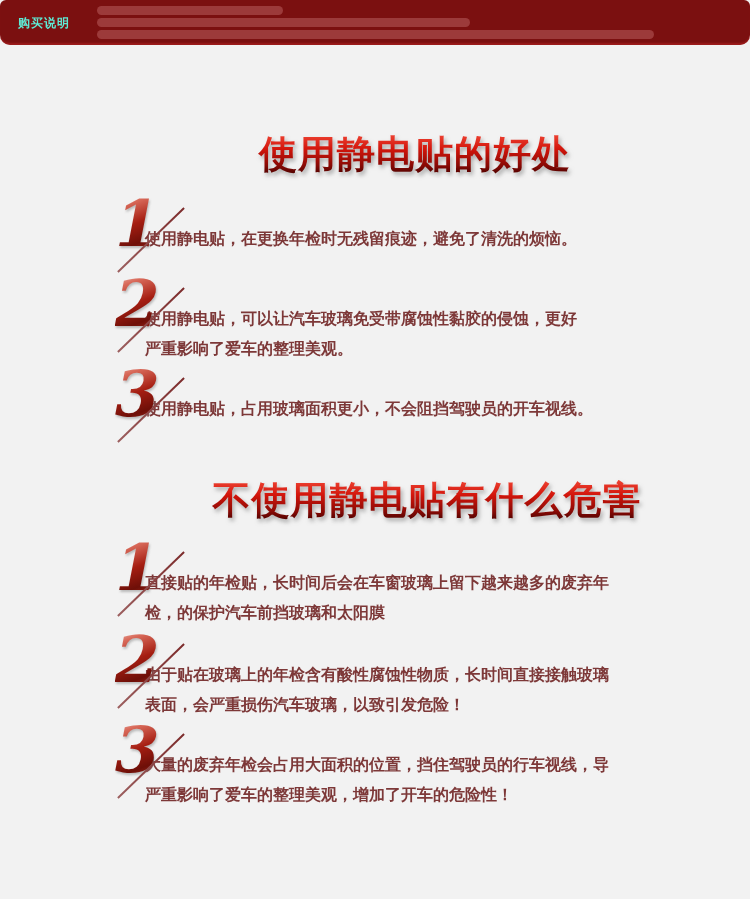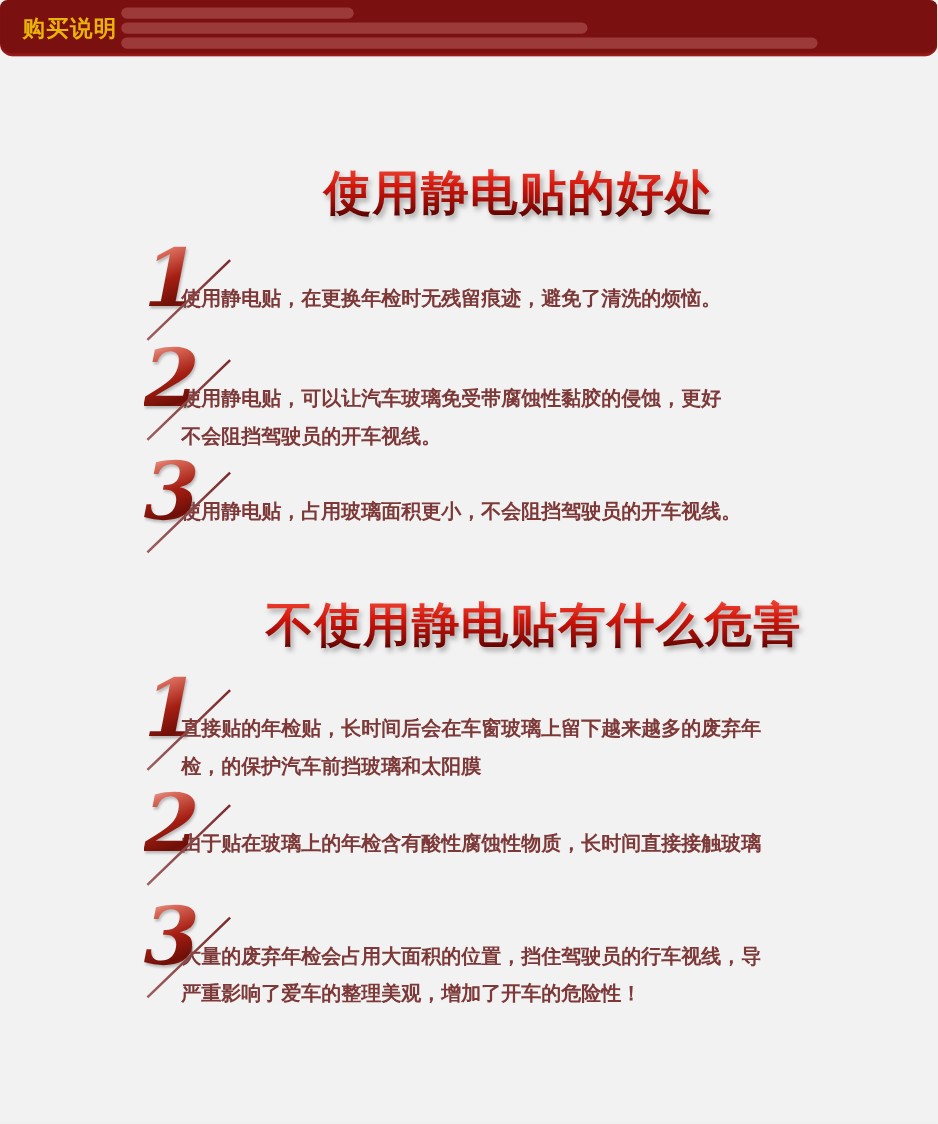--- a/index.html
+++ b/index.html
@@ -23,23 +23,23 @@
     top: 0; left: 0;
     width: 750px; height: 45px;
     background: #7b1010;
     border-radius: 6px 6px 10px 10px;
     box-shadow: inset 0 -3px 2px -1px rgba(200,45,45,0.45);
   }
   .header-title {
     position: absolute;
     left: 18px; top: 50%;
     transform: translateY(-50%);
-    font-size: 18px;
-    font-weight: bold;
-    color: #eab308;
+    font-size: 12px;
+    font-weight: bold;
+    color: #5eead4;
     letter-spacing: 1px;
     font-family: Liberation Mono, monospace;
   }
   .header-bars {
     position: absolute;
     left: 97px; top: 6px;
     display: flex;
     flex-direction: column;
     gap: 3px;
   }
@@ -148,21 +148,21 @@
     </div>
     <div class="point-line">使用静电贴，在更换年检时无残留痕迹，避免了清洗的烦恼。</div>
   </div>
 
   <div class="point" id="s1p2">
     <div class="ornament">
       <span class="num">2</span>
       <span class="slash"></span>
     </div>
     <div class="point-line">使用静电贴，可以让汽车玻璃免受带腐蚀性黏胶的侵蚀，更好</div>
-    <div class="point-line">不会阻挡驾驶员的开车视线。</div>
+    <div class="point-line">严重影响了爱车的整理美观。</div>
   </div>
 
   <div class="point" id="s1p3">
     <div class="ornament">
       <span class="num">3</span>
       <span class="slash"></span>
     </div>
     <div class="point-line">使用静电贴，占用玻璃面积更小，不会阻挡驾驶员的开车视线。</div>
   </div>
 
@@ -176,20 +176,21 @@
     <div class="point-line">直接贴的年检贴，长时间后会在车窗玻璃上留下越来越多的废弃年</div>
     <div class="point-line">检，的保护汽车前挡玻璃和太阳膜</div>
   </div>
 
   <div class="point" id="s2p2">
     <div class="ornament">
       <span class="num">2</span>
       <span class="slash"></span>
     </div>
     <div class="point-line">由于贴在玻璃上的年检含有酸性腐蚀性物质，长时间直接接触玻璃</div>
+    <div class="point-line">表面，会严重损伤汽车玻璃，以致引发危险！</div>
   </div>
 
   <div class="point" id="s2p3">
     <div class="ornament">
       <span class="num">3</span>
       <span class="slash"></span>
     </div>
     <div class="point-line">大量的废弃年检会占用大面积的位置，挡住驾驶员的行车视线，导</div>
     <div class="point-line">严重影响了爱车的整理美观，增加了开车的危险性！</div>
   </div>

